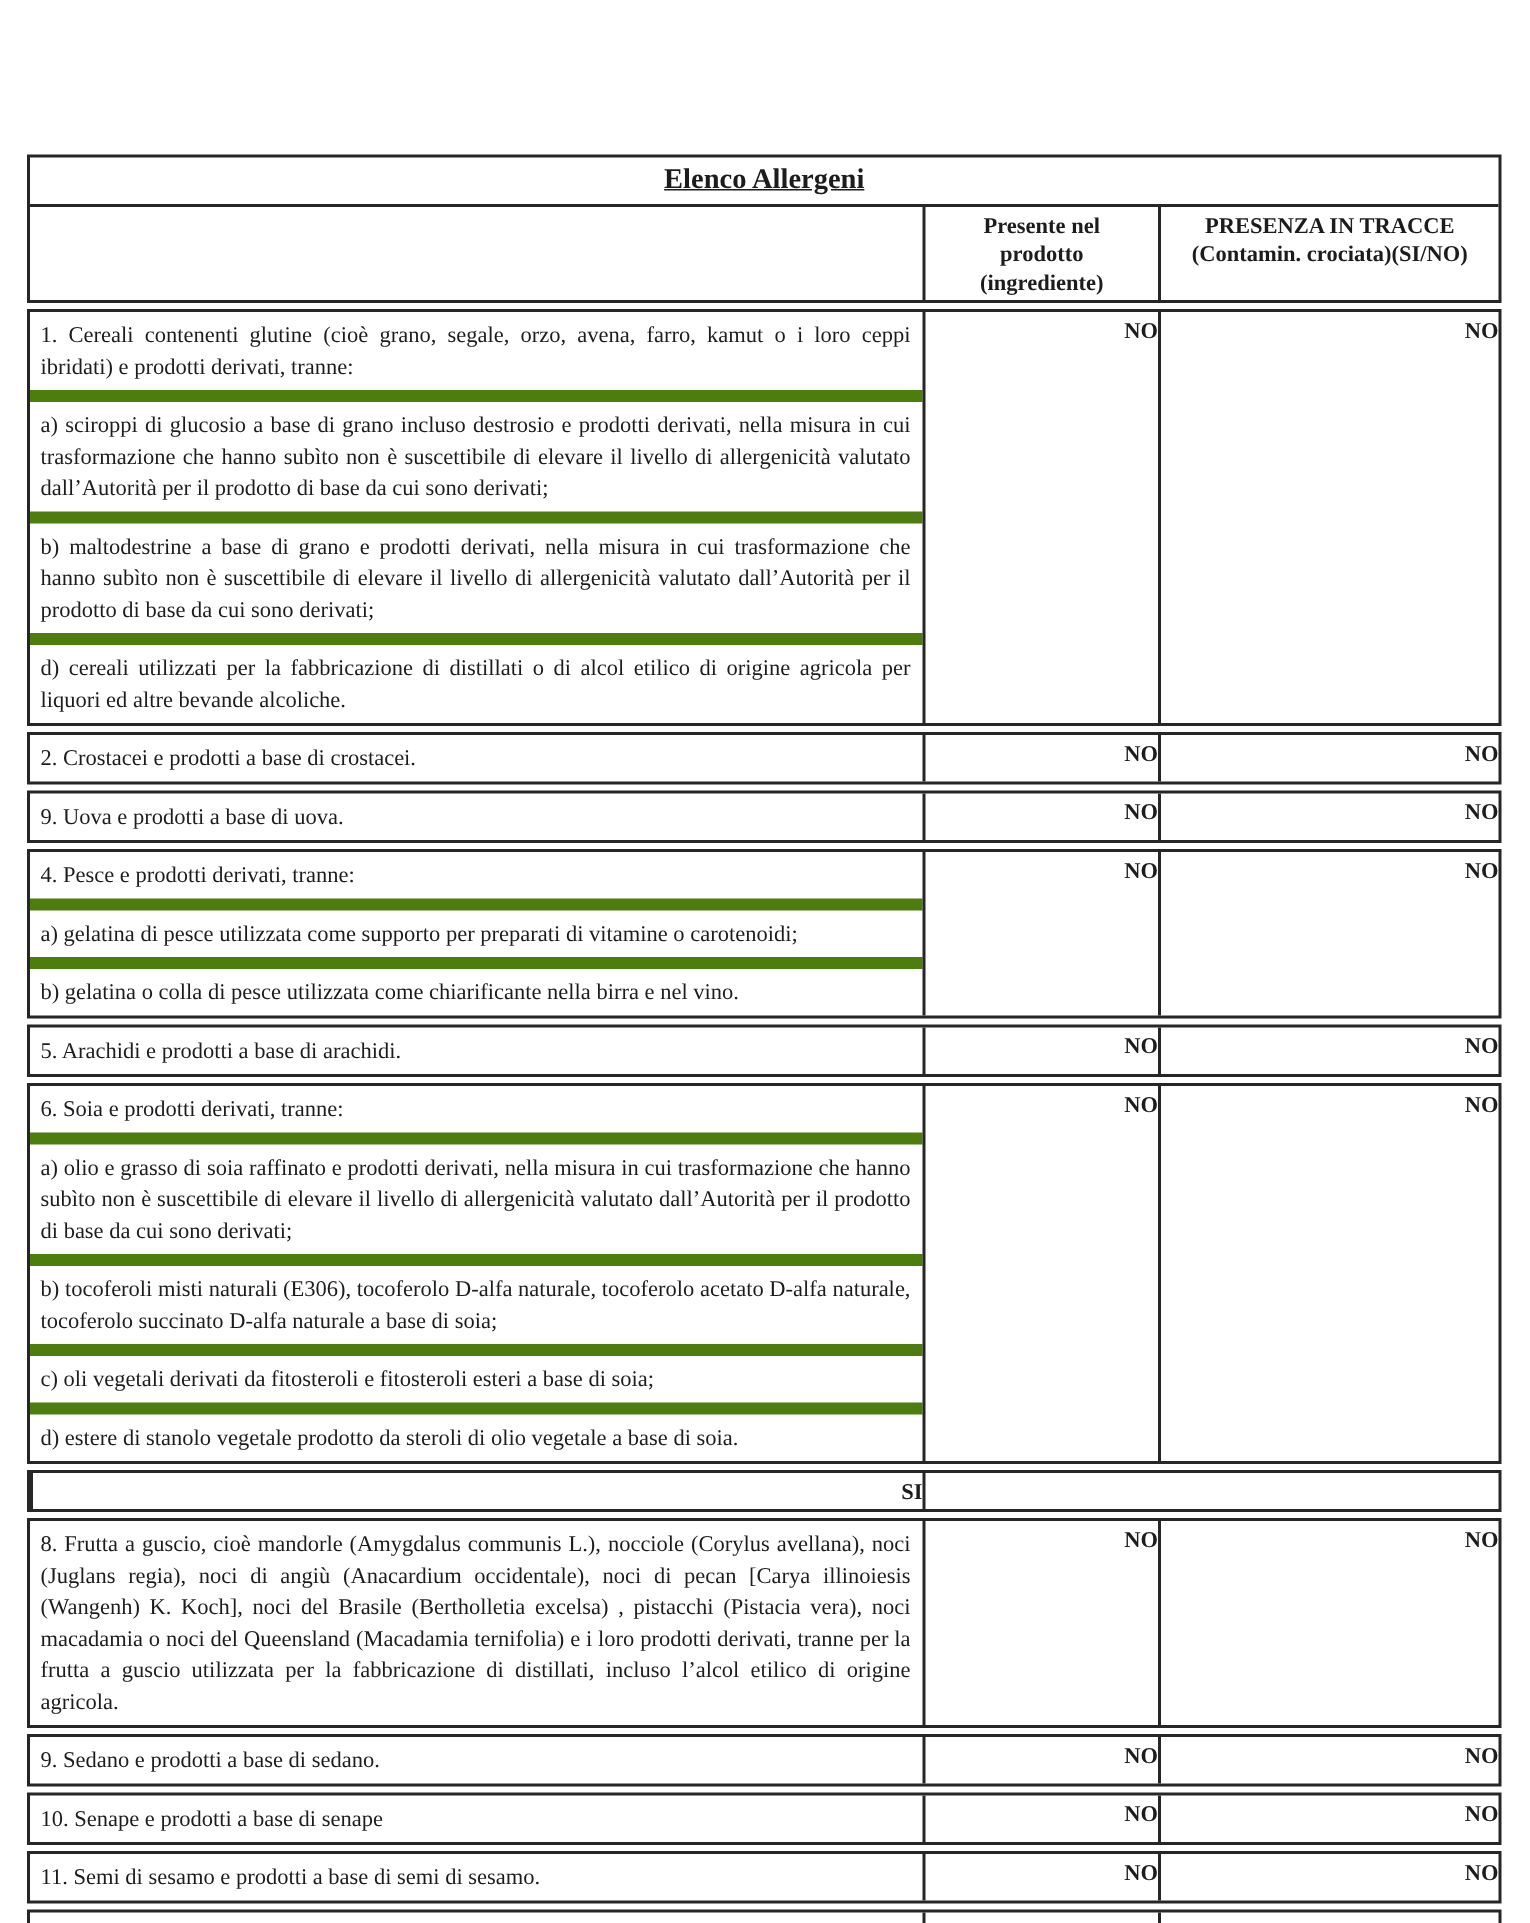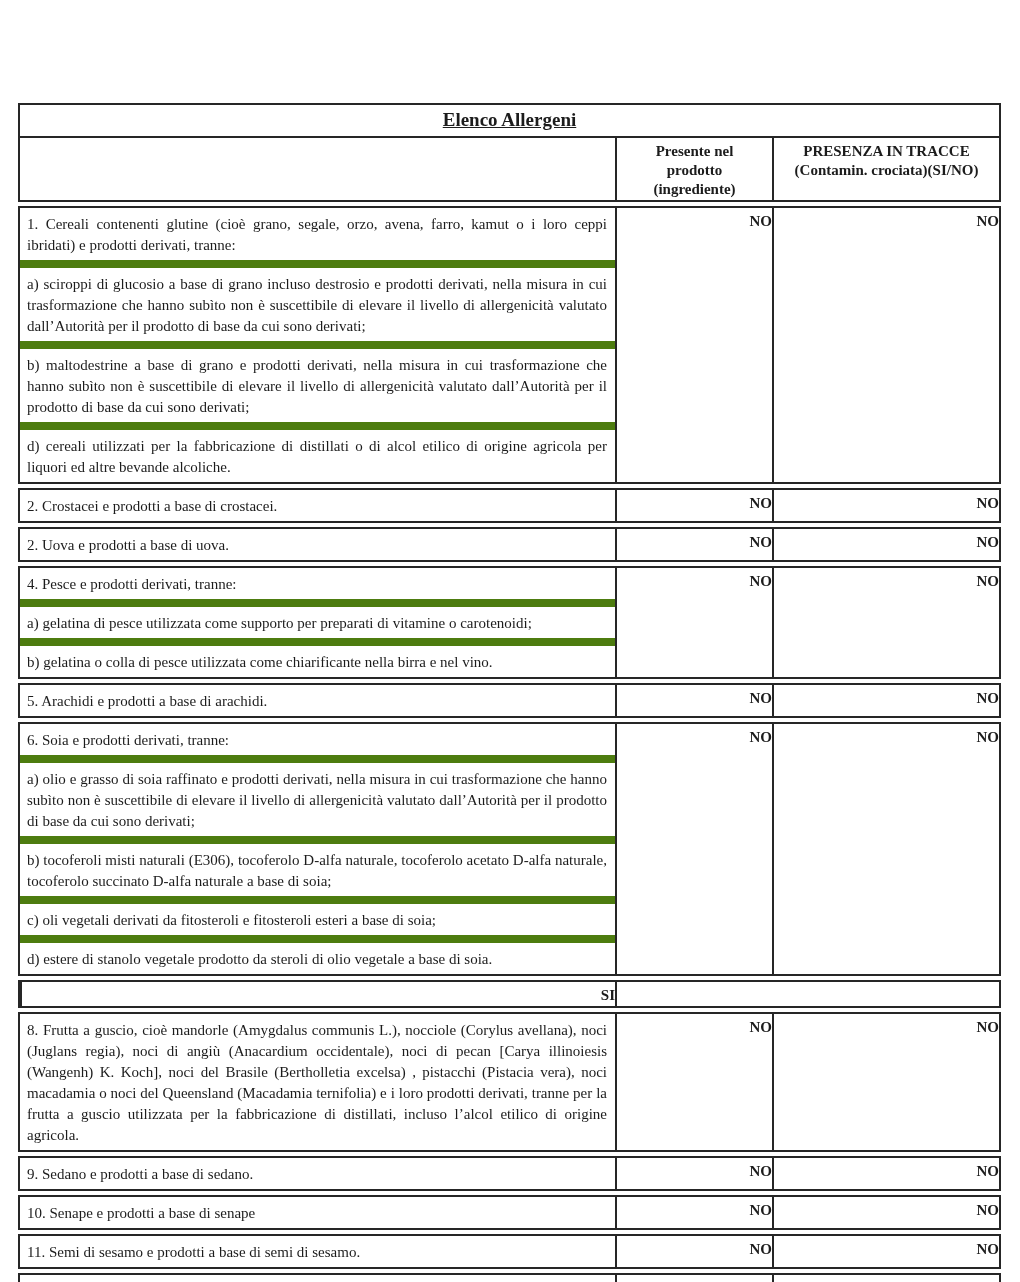--- a/index.html
+++ b/index.html
@@ -107,21 +107,21 @@
         </div>
         <div class="block">
           <div class="cell c1">
             <div class="subrow">2. Crostacei e prodotti a base di crostacei.</div>
           </div>
           <div class="cell c2 val">NO</div>
           <div class="cell c3 val">NO</div>
         </div>
         <div class="block">
           <div class="cell c1">
-            <div class="subrow">2. Uova e prodotti a base di uova.</div>
+            <div class="subrow">9. Uova e prodotti a base di uova.</div>
           </div>
           <div class="cell c2 val">NO</div>
           <div class="cell c3 val">NO</div>
         </div>
         <div class="block">
           <div class="cell c1">
             <div class="subrow">4. Pesce e prodotti derivati, tranne:</div>
             <div class="subrow">a) gelatina di pesce utilizzata come supporto per preparati di vitamine o carotenoidi;</div>
             <div class="subrow">b) gelatina o colla di pesce utilizzata come chiarificante nella birra e nel vino.</div>
           </div>

